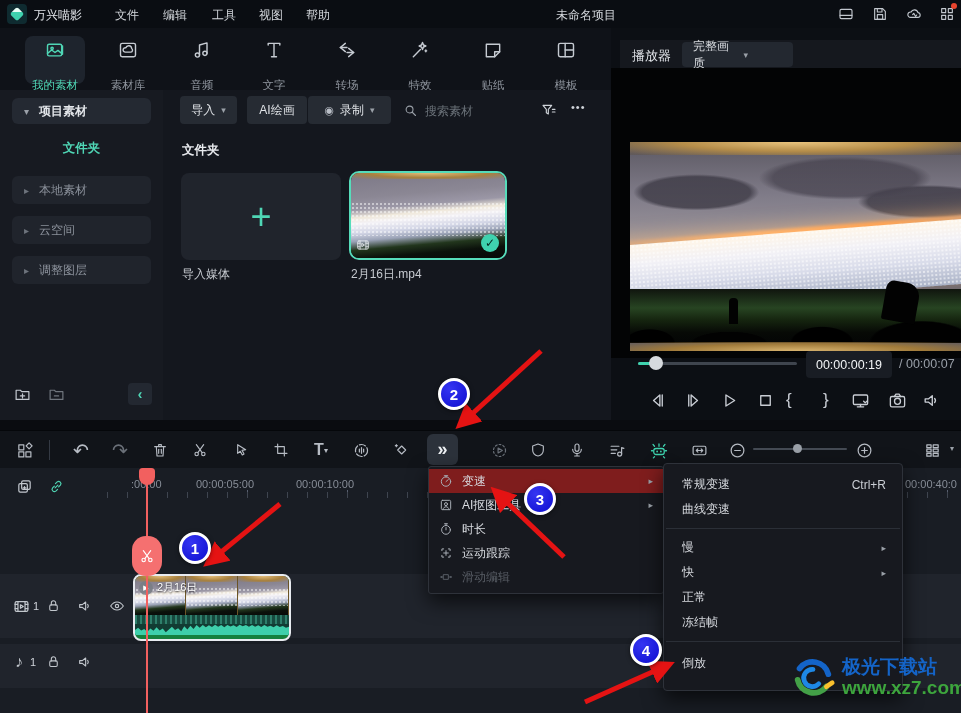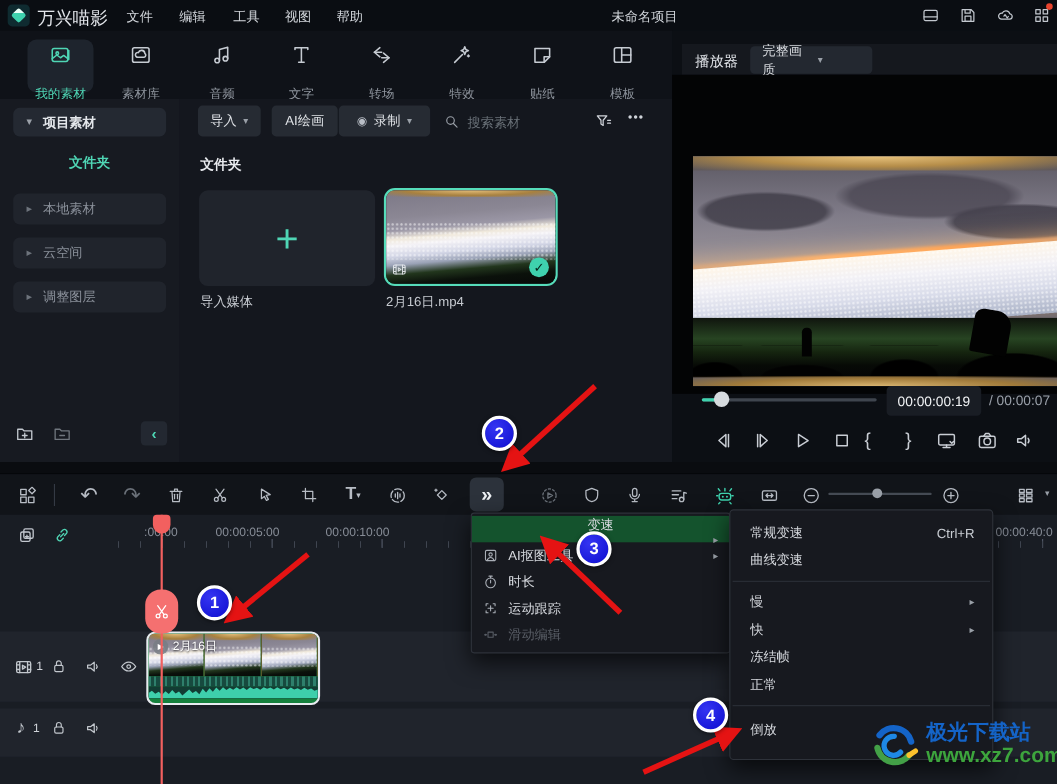--- a/index.html
+++ b/index.html
@@ -9,21 +9,21 @@
   .a{position:absolute;}
   .ic{display:inline-block;vertical-align:middle;}
   svg.ic{fill:none;stroke:currentColor;stroke-width:1.7;stroke-linecap:round;stroke-linejoin:round;}
 
   
   .topbar{left:0;top:0;width:961px;height:28px;background:#0a0d12;}
   .logo{left:7px;top:4px;width:20px;height:20px;border-radius:4px;background:#0f2b30;
     display:flex;align-items:center;justify-content:center;}
   .logo i{width:10px;height:10px;background:linear-gradient(135deg,#e8fef6 35%,#3fd2ae 36%);
     transform:rotate(45deg);border-radius:2px;}
-  .appname{left:34px;top:7px;font-size:16px;color:#e2e5ea;}
+  .appname{left:34px;top:7px;font-size:12px;color:#e2e5ea;}
   .menuitem{top:7px;font-size:12px;color:#d2d6db;}
   .proj{left:556px;top:7px;font-size:12px;color:#d2d6db;}
   .tb-ic{top:6px;color:#c2c7ce;}
   .reddot{left:951px;top:3px;width:6px;height:6px;border-radius:50%;background:#e8442e;}
 
   
   .tabbar{left:0;top:28px;width:611px;height:62px;background:#0f1218;}
   .tabcard{left:25px;top:8px;width:60px;height:48px;background:#1e242d;border-radius:8px;}
   .tab{top:10px;width:74px;margin-left:-37px;text-align:center;}
   .tab .tic{color:#c6cbd2;height:24px;display:flex;align-items:center;justify-content:center;}
@@ -156,21 +156,21 @@
   .ph-cut{left:132px;top:68px;width:30px;height:40px;background:#f57070;border-radius:14px;z-index:13;
     display:flex;align-items:center;justify-content:center;color:#fff;}
 
   
   .menu{background:#17191f;border:1px solid #2e323a;border-radius:3px;z-index:50;
     box-shadow:0 8px 20px rgba(0,0,0,.65);}
   .cmenu{left:428px;top:466px;width:234px;height:124px;padding-top:2px;}
   .crow{height:24px;display:flex;align-items:center;padding:0 10px;font-size:12px;color:#d8dbe0;}
   .crow .mic{color:#a9aeb6;margin-right:9px;}
   .crow .arr{margin-left:auto;font-size:9px;color:#9aa0a8;}
-  .crow.hl{background:#14532d;flex-direction:column;}
+  .crow.hl{background:#7f1d1d;}
   .crow.dis,.crow.dis .mic{color:#585d65;}
   .smenu{left:663px;top:463px;width:238px;height:218px;padding-top:8px;border-radius:4px;text-align:right;}
   .srow{height:25px;display:flex;align-items:center;padding:0 16px 0 18px;font-size:12px;color:#d6d9de;}
   .srow .sc{margin-left:auto;color:#c9cdd3;}
   .srow .arr{margin-left:auto;font-size:9px;color:#9aa0a8;}
   .mdiv{height:1px;background:#2b2f37;margin:6px 2px;}
 
   
   .wm{left:790px;top:655px;z-index:60;display:flex;align-items:center;gap:6px;}
   .wm-txt1{font-size:19px;font-weight:bold;color:#1464c8;line-height:1.05;}
@@ -859,24 +859,24 @@
     <div class="mdiv"></div>
     <div class="srow">
       <span>慢</span>
       <span class="arr">▸</span>
     </div>
     <div class="srow">
       <span>快</span>
       <span class="arr">▸</span>
     </div>
     <div class="srow">
+      <span>正常</span>
+    </div>
+    <div class="srow">
       <span>冻结帧</span>
-    </div>
-    <div class="srow">
-      <span>正常</span>
     </div>
     <div class="mdiv"></div>
     <div class="srow" style="height:30px">
       <span>倒放</span>
     </div>
   </div>
 
   <div class="a wm">
     <svg class="ic" width="46" height="46" style="stroke-width:0">
         <use href="#i-swirl"></use>

